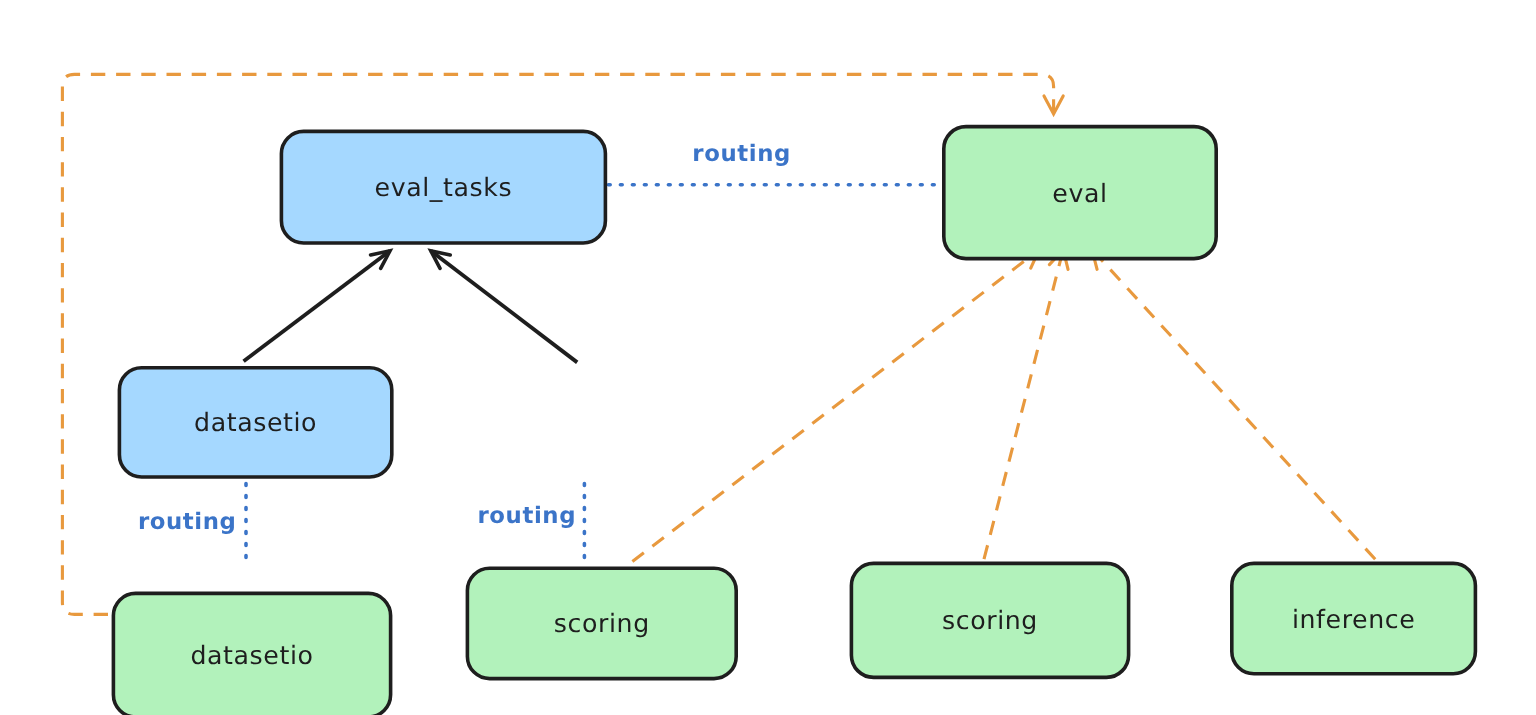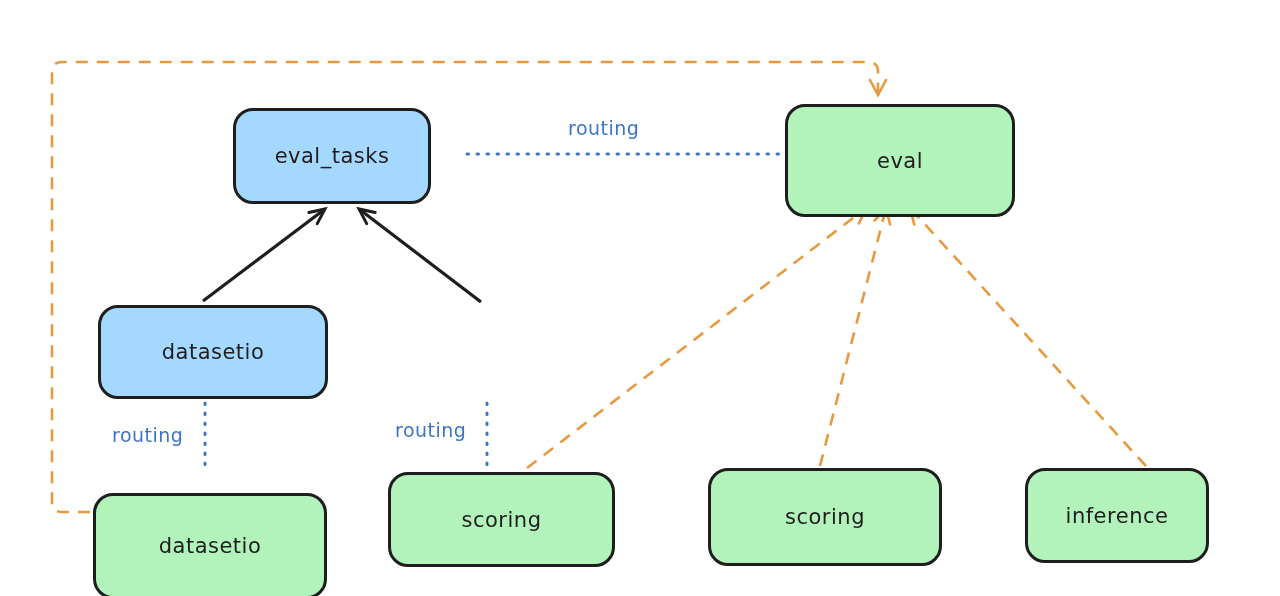--- a/index.html
+++ b/index.html
@@ -16,31 +16,31 @@
     position:relative;width:1280px;height:596px;background:var(--background);overflow:hidden;
   }
   .connector-layer{position:absolute;left:0;top:0;width:1280px;height:596px}
   .node{
     position:absolute;display:flex;align-items:center;justify-content:center;
     border:3px solid var(--stroke);border-radius:20px;
     font-size:21px;color:var(--stroke);letter-spacing:.5px;
   }
   .node.blue{background:var(--blue-fill)}
   .node.green{background:var(--green-fill)}
-  .n-eval-tasks{left:233px;top:108px;width:198px;height:96px}
+  .n-eval-tasks{left:233px;top:108px;width:273px;height:96px}
   .n-eval{left:785px;top:104px;width:230px;height:113px}
   .n-datasets{left:98px;top:305px;width:230px;height:94px}
   .n-scoring-functions{left:383px;top:305px;width:229px;height:94px;font-size:20px}
   .n-datasetio{left:93px;top:493px;width:234px;height:106px}
   .n-scoring{left:388px;top:472px;width:227px;height:95px}
   .n-agents{left:708px;top:468px;width:234px;height:98px}
-  .n-inference{left:1025px;top:468px;width:184px;height:95px}
+  .n-inference{left:1025px;top:468px;width:206px;height:95px}
   .edge-label{
-    position:absolute;color:var(--routing-blue);font-weight:normal;font-size:19px;
-    letter-spacing:.5px;
+    position:absolute;color:var(--routing-blue);font-weight:bold;font-size:19px;
+    text-align:center;letter-spacing:.5px;
   }
   .el-top{left:568px;top:117px;width:100px}
   .el-left{left:112px;top:424px;width:88px}
   .el-mid{left:395px;top:419px;width:88px}
 </style>
 </head>
 <body>
 
 <div class="canvas">
 

